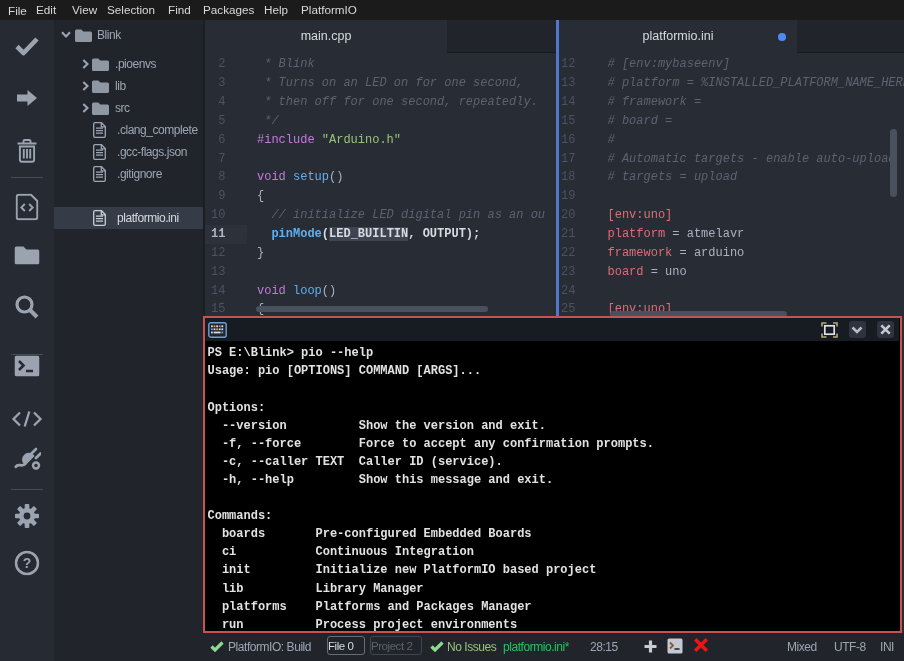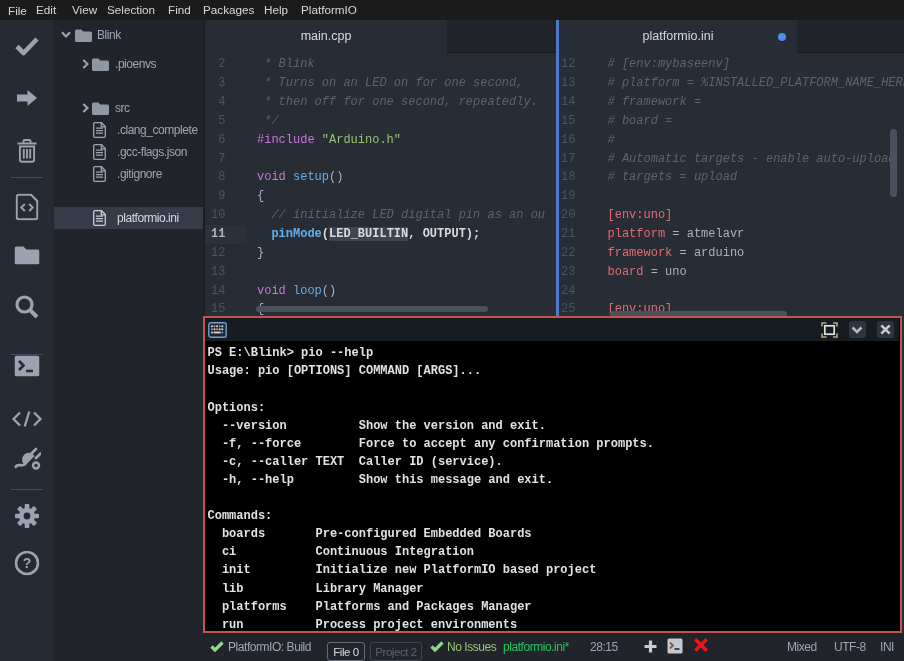--- a/index.html
+++ b/index.html
@@ -40,21 +40,21 @@
 .hscroll { position:absolute; height:6px; border-radius:3px; background:#4a515e; }
 .vscroll { position:absolute; width:7px; border-radius:3.5px; background:#4a515e; }
 
 #term { position:absolute; left:203px; top:316px; width:699px; height:317px; border:2.5px solid #c5534f; background:#000; }
 #termbar { position:absolute; left:0; top:0; width:694px; height:22.5px; background:#171b22; }
 #termtext { position:absolute; left:2.5px; top:26.3px; font-family:"Liberation Mono", monospace; font-size:12px; line-height:18.1px; font-weight:bold; color:#e2e2e2; white-space:pre; }
 .tbox { position:absolute; top:3px; width:16.5px; height:16.5px; background:#2e333d; border-radius:3px; }
 
 #status { position:absolute; left:54px; top:633px; width:850px; height:28px; background:#21252b; color:#9da5b4; font-size:12px; letter-spacing:-0.45px; overflow:hidden; }
 #status .it { position:absolute; top:7px; }
-.sbox { position:absolute; top:9px; height:19px; border-radius:3px; font-size:11.5px; line-height:19px; text-align:center; }
+.sbox { position:absolute; top:3px; height:19px; border-radius:3px; font-size:11.5px; line-height:19px; }
 </style>
 </head>
 <body>
 
 <div id="menubar">
   <span style="left:8px; top:3.5px">File</span>
   <span style="left:36px">Edit</span>
   <span style="left:72px">View</span>
   <span style="left:107px">Selection</span>
   <span style="left:168px">Find</span>
@@ -143,20 +143,29 @@
     <span class="lbl" style="left:61px">.pioenvs</span>
   </div>
   <div class="trow" style="top:3.6px">
     <svg style="position:absolute;left:7px;top:7px" width="10" height="7" viewBox="0 0 10 7">
         <path d="M1 1.2 L5 5.4 L9 1.2" stroke="#9da5b4" stroke-width="2.1" fill="none"></path>
       </svg>
     <svg style="position:absolute;left:21px;top:5px" width="17" height="13" viewBox="0 0 17 13">
         <path d="M0 2 a1.5 1.5 0 0 1 1.5 -1.5 h4.8 l2 2.1 H15.5 a1.5 1.5 0 0 1 1.5 1.5 v7.4 a1.5 1.5 0 0 1 -1.5 1.5 H1.5 a1.5 1.5 0 0 1 -1.5 -1.5 z" fill="#8f97a3"></path>
       </svg>
     <span class="lbl" style="left:43px">Blink</span>
+  </div>
+  <div class="trow" style="top:54.5px">
+    <svg style="position:absolute;left:28px;top:6px" width="7" height="10" viewBox="0 0 7 10">
+        <path d="M1.3 1 L5.5 5 L1.3 9" stroke="#9da5b4" stroke-width="2.1" fill="none"></path>
+      </svg>
+    <svg style="position:absolute;left:38px;top:5px" width="17" height="13" viewBox="0 0 17 13">
+        <path d="M0 2 a1.5 1.5 0 0 1 1.5 -1.5 h4.8 l2 2.1 H15.5 a1.5 1.5 0 0 1 1.5 1.5 v7.4 a1.5 1.5 0 0 1 -1.5 1.5 H1.5 a1.5 1.5 0 0 1 -1.5 -1.5 z" fill="#8f97a3"></path>
+      </svg>
+    <span class="lbl" style="left:61px">lib</span>
   </div>
   <div class="trow" style="top:76.5px">
     <svg style="position:absolute;left:28px;top:6px" width="7" height="10" viewBox="0 0 7 10">
         <path d="M1.3 1 L5.5 5 L1.3 9" stroke="#9da5b4" stroke-width="2.1" fill="none"></path>
       </svg>
     <svg style="position:absolute;left:38px;top:5px" width="17" height="13" viewBox="0 0 17 13">
         <path d="M0 2 a1.5 1.5 0 0 1 1.5 -1.5 h4.8 l2 2.1 H15.5 a1.5 1.5 0 0 1 1.5 1.5 v7.4 a1.5 1.5 0 0 1 -1.5 1.5 H1.5 a1.5 1.5 0 0 1 -1.5 -1.5 z" fill="#8f97a3"></path>
       </svg>
     <span class="lbl" style="left:61px">src</span>
   </div>

